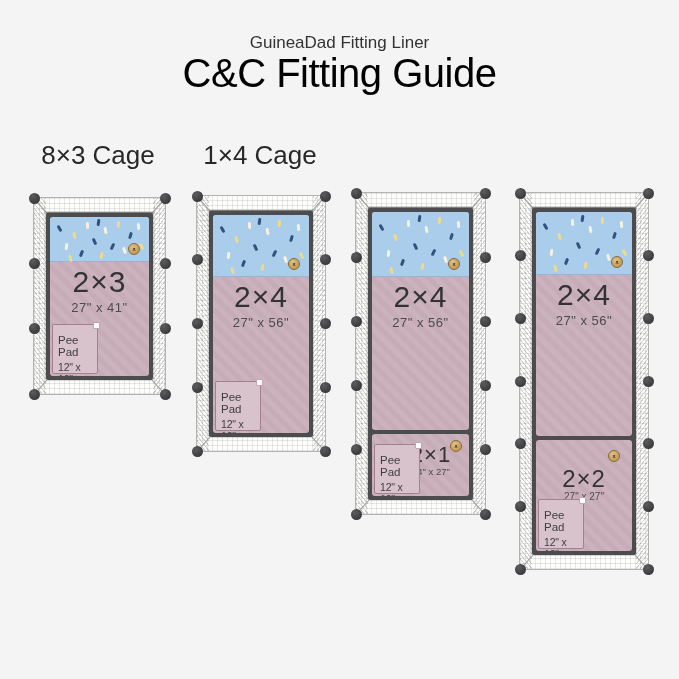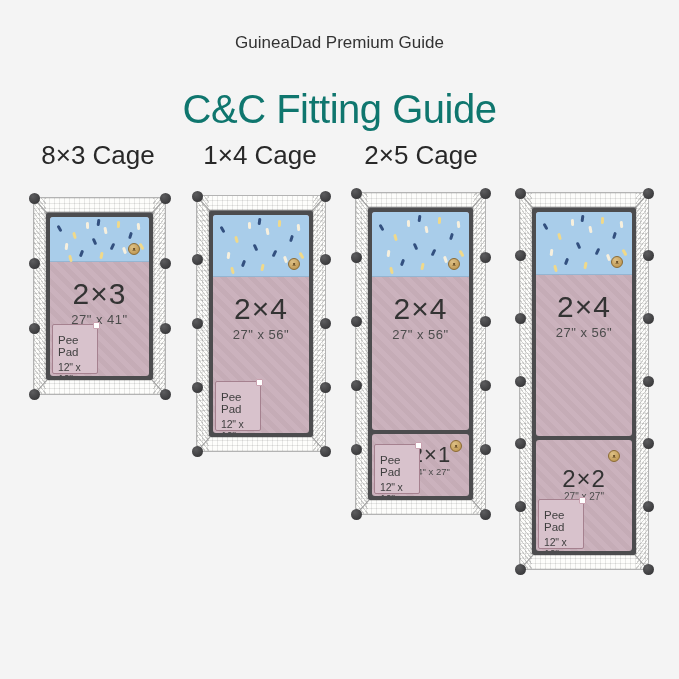--- a/index.html
+++ b/index.html
@@ -6,21 +6,21 @@
   .canvas{
     position:relative;width:679px;height:679px;overflow:hidden;
     background:var(--bg,#f4f4f4);
     font-family:"Liberation Sans", sans-serif;
     color:#2c2c2c;
   }
   
   .hdr-sub{position:absolute;top:33px;left:0;width:100%;text-align:center;
     font-size:17px;color:#333;}
   .hdr-title{position:absolute;top:51px;left:0;width:100%;text-align:center;
-    font-size:40px;font-weight:500;color:#0f766e;letter-spacing:-.5px;margin-top:36px;}
+    font-size:40px;font-weight:500;color:#000000;letter-spacing:-.5px;}
   
   .cage-title{position:absolute;top:140px;width:170px;text-align:center;
     font-size:26px;color:#282828;}
   #t1{left:13px}#t2{left:175px}#t3{left:336px}#t4{left:500px}
   
   .cage{position:absolute;border:1px solid #b3b3b3;box-sizing:content-box;
     background:
       repeating-linear-gradient(0deg,rgba(0,0,0,.085) 0 1px,transparent 1px 5px),
       repeating-linear-gradient(90deg,rgba(0,0,0,.085) 0 1px,transparent 1px 5px),
       #fdfdfb;}
@@ -45,21 +45,21 @@
       repeating-linear-gradient(45deg,rgba(255,255,255,.045) 0 5px,rgba(0,0,0,.02) 5px 10px),
       var(--mauve,#c9afba);}
   .piece.main{flex:1 1 auto;display:flex;flex-direction:column;min-height:0;}
   .blue{flex:none;position:relative;background:var(--blue,#aaceea);
     border-bottom:1px solid rgba(90,110,140,.25);}
   #cage1 .blue{height:44px}#cage2 .blue{height:61px}
   #cage3 .blue{height:64px}#cage4 .blue{height:62px}
   #cage3 .piece.main{flex:none;height:218px}
   #cage4 .piece.main{flex:none;height:224px}
   .strip{flex:1 1 auto;margin-top:4px;}
-  .lbody{flex:1;position:relative;text-align:center;padding-top:16px;}
+  .lbody{flex:1;position:relative;text-align:center;padding-top:4px;}
   .lname{font-size:30px;color:#333;letter-spacing:1px;line-height:1.05;}
   .ldims{font-size:13px;color:#4c4c4c;margin-top:2px;letter-spacing:.5px;}
   
   .slabel{position:absolute;text-align:center;}
   #cage3 .slabel{right:5px;top:9px;width:66px;}
   #cage3 .slabel .lname{font-size:22px;}
   #cage3 .slabel .ldims{font-size:9.5px;margin-top:0;letter-spacing:0;}
   #cage4 .slabel{left:0;right:0;top:26px;}
   #cage4 .slabel .lname{font-size:24px;}
   #cage4 .slabel .ldims{font-size:10px;margin-top:0;letter-spacing:0;}
@@ -83,26 +83,25 @@
   
   .dot{position:absolute;width:11px;height:11px;border-radius:50%;z-index:5;
     background:radial-gradient(circle at 35% 30%,#5c5c5e,var(--dot,#2e2e30));}
   .conf{position:absolute;width:3px;height:7px;border-radius:2px;}
 </style>
 </head>
 <body>
 
 <div class="canvas" style="--bg: #f4f4f4; --blue: #a9cdea; --mauve: #c9afba; --pad: #d8c2cc; --frame: #4c4c4e; --dot: #2e2e30; --gold: #b98f46;">
 
-  <div class="hdr-sub">GuineaDad Premium Guide</div>
+  <div class="hdr-sub">GuineaDad Fitting Liner</div>
   <div class="hdr-title">C&amp;C Fitting Guide</div>
 
   <div class="cage-title" id="t1">8×3 Cage</div>
   <div class="cage-title" id="t2">1×4 Cage</div>
-  <div class="cage-title" id="t3">2×5 Cage</div>
 
   <div class="cage" id="cage1">
     <div class="frame">
       <div class="liner">
         <div class="piece main">
           <div class="blue">
             <span class="badge"></span>
           <i class="conf" style="left: 8%; top: 18%; background: rgb(51, 80, 127); transform: rotate(-30deg);"></i>
               <i class="conf" style="left: 15%; top: 60%; background: rgb(247, 240, 222); transform: rotate(7deg);"></i>
               <i class="conf" style="left: 23%; top: 34%; background: rgb(240, 217, 138); transform: rotate(-16deg);"></i>

